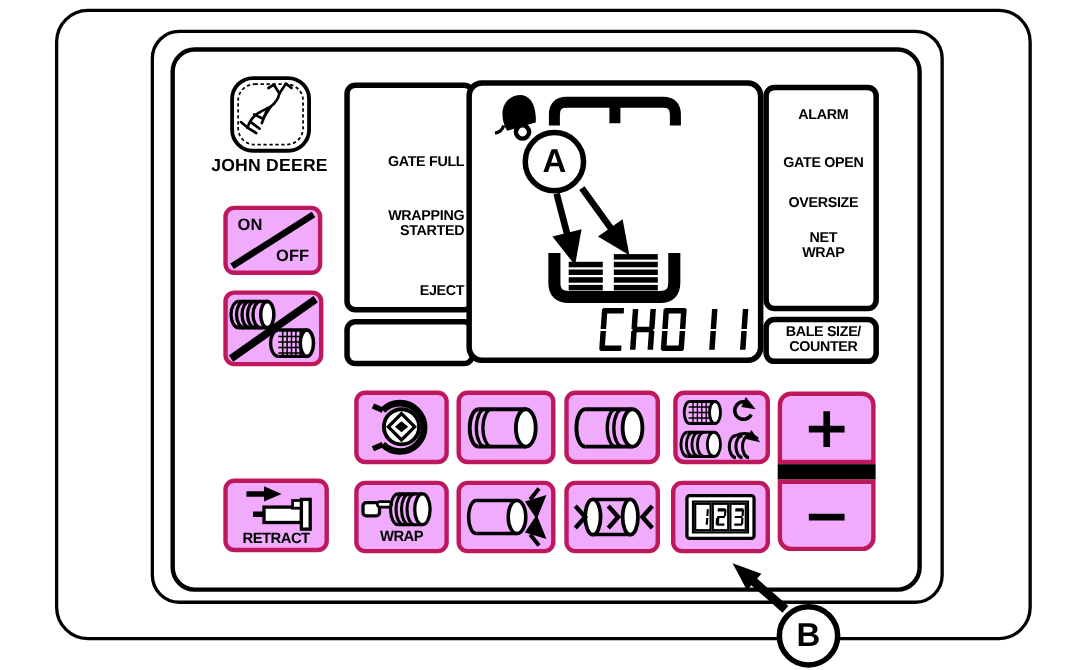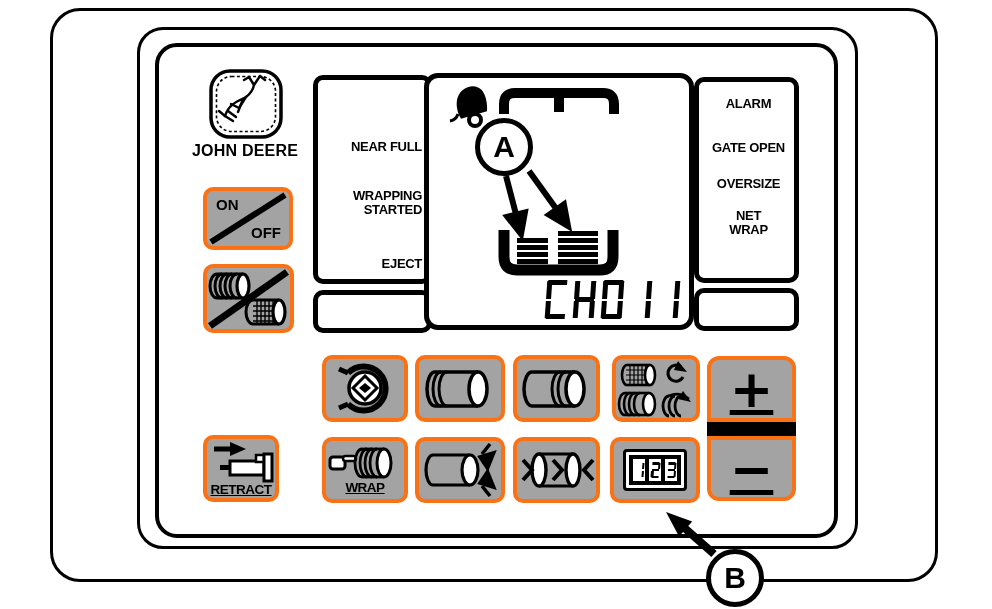--- a/index.html
+++ b/index.html
@@ -2,22 +2,22 @@
 <html><head>
 <meta charset="utf-8">
 <title>Baler Monitor Panel</title>
 <style>
   html,body{margin:0;padding:0;background:#fff;}
   #stage{position:relative;width:992px;height:609px;background:#fff;overflow:hidden;
          font-family:"Liberation Sans",sans-serif;color:#000;}
   .abs{position:absolute;box-sizing:border-box;}
   .frame{position:absolute;box-sizing:border-box;border:3px solid #000;background:transparent;}
   .ibox{position:absolute;box-sizing:border-box;border:5px solid #000;border-radius:10px;background:#fff;}
-  .btn{position:absolute;box-sizing:border-box;background:#a3a3a3;border:4px solid #f97316;border-radius:10px;
-       padding:0;margin:0;display:flex;flex-direction:column;align-items:center;justify-content:center;text-decoration:underline;}
+  .btn{position:absolute;box-sizing:border-box;background:#f0abfc;border:4px solid #be185d;border-radius:10px;
+       padding:0;margin:0;display:flex;flex-direction:column;align-items:center;justify-content:center;}
   .lbl{position:absolute;font-weight:bold;font-size:13px;line-height:13.5px;letter-spacing:-0.3px;
        white-space:pre-line;}
   .lbl.r{text-align:right;left:318px;width:104px;}
   .lbl.l{text-align:center;left:701px;width:95px;}
   .btn-label{font-weight:bold;font-size:13.5px;letter-spacing:-0.5px;line-height:14px;}
   .pm{font-weight:bold;font-size:52px;line-height:60px;font-family:"DejaVu Sans",sans-serif;}
   .callout{position:absolute;box-sizing:border-box;border:5px solid #000;border-radius:50%;background:#fff;
            text-align:center;font-weight:bold;z-index:6;}
   .seg7{position:relative;display:block;transform:skewX(-4deg);}
   .seg7 .ch{position:absolute;top:0;}
@@ -82,30 +82,32 @@
       <line x1="3" y1="58" x2="80" y2="4" stroke="#000" stroke-width="7"></line>
     </svg>
   </button>
 
   <div class="ibox" style="left:313px;top:75px;width:119px;height:209px;"></div>
   <div class="ibox" style="left:313px;top:290px;width:119px;height:43px;"></div>
 
   <div class="ibox" style="left:694px;top:77px;width:105px;height:206px;"></div>
   <div class="ibox" style="left:694px;top:288px;width:105px;height:43px;"></div>
 
-  <div class="lbl r" style="top:140px;">NEAR FULL</div>
+  <div class="lbl r" style="top:140px;">GATE FULL</div>
   <div class="lbl r" style="top:189px;">WRAPPING
 STARTED</div>
   <div class="lbl r" style="top:257px;">EJECT</div>
 
   <div class="lbl l" style="top:97px;">ALARM</div>
   <div class="lbl l" style="top:141px;">GATE OPEN</div>
   <div class="lbl l" style="top:177px;">OVERSIZE</div>
   <div class="lbl l" style="top:209px;">NET
 WRAP</div>
+  <div class="lbl l" style="top:294px;">BALE SIZE/
+COUNTER</div>
 
   <div class="abs" style="left:424px;top:73px;width:270px;height:257px;border:5px solid #000;border-radius:14px;background:#fff;z-index:3;">
 
     <svg class="abs" style="left:19px;top:3px;" width="46" height="48" viewBox="0 0 46 48">
       <g transform="rotate(-14 23 24)">
         <path d="M9,31 C7,15 15,7 24,6 C34,5 39,12 39,21 C39,27 38,31 37,34 L10,35 Z" fill="#000"></path>
       </g>
       <path d="M2,40 Q8,39 10,33" stroke="#000" stroke-width="3" fill="none"></path>
       <circle cx="27" cy="39" r="6" fill="#fff" stroke="#000" stroke-width="4"></circle>
     </svg>
@@ -168,21 +170,21 @@
           <span class="sg" style="left: 16px; top: 20.5px; width: 5px; height: 17.5px;"></span>
         </span>
         <span class="ch" style="left: 112px; width: 21px; height: 39px;">
           <span class="sg" style="left: 16px; top: 1px; width: 5px; height: 17.5px;"></span>
           <span class="sg" style="left: 16px; top: 20.5px; width: 5px; height: 17.5px;"></span>
         </span>
       </div>
   </div>
 
 
-  <button class="btn" style="left:203px;top:435px;width:76px;height:67px;">
+  <button class="btn" style="left:203px;top:435px;width:96px;height:67px;">
     <svg width="78" height="42" viewBox="0 0 78 42">
       <line x1="12" y1="8" x2="36" y2="8" stroke="#000" stroke-width="5"></line>
       <polygon points="0,0 -16,-7 -16,7" transform="translate(44,8)" fill="#000"></polygon>
       <rect x="18" y="24" width="12" height="5" fill="#000"></rect>
       <rect x="28" y="20" width="34" height="14" fill="#fff" stroke="#000" stroke-width="3"></rect>
       <rect x="54" y="14" width="8" height="7" fill="#fff" stroke="#000" stroke-width="2.5"></rect>
       <rect x="62" y="13" width="8" height="27" fill="#fff" stroke="#000" stroke-width="3"></rect>
     </svg>
     <span class="btn-label">RETRACT</span>
   </button>

